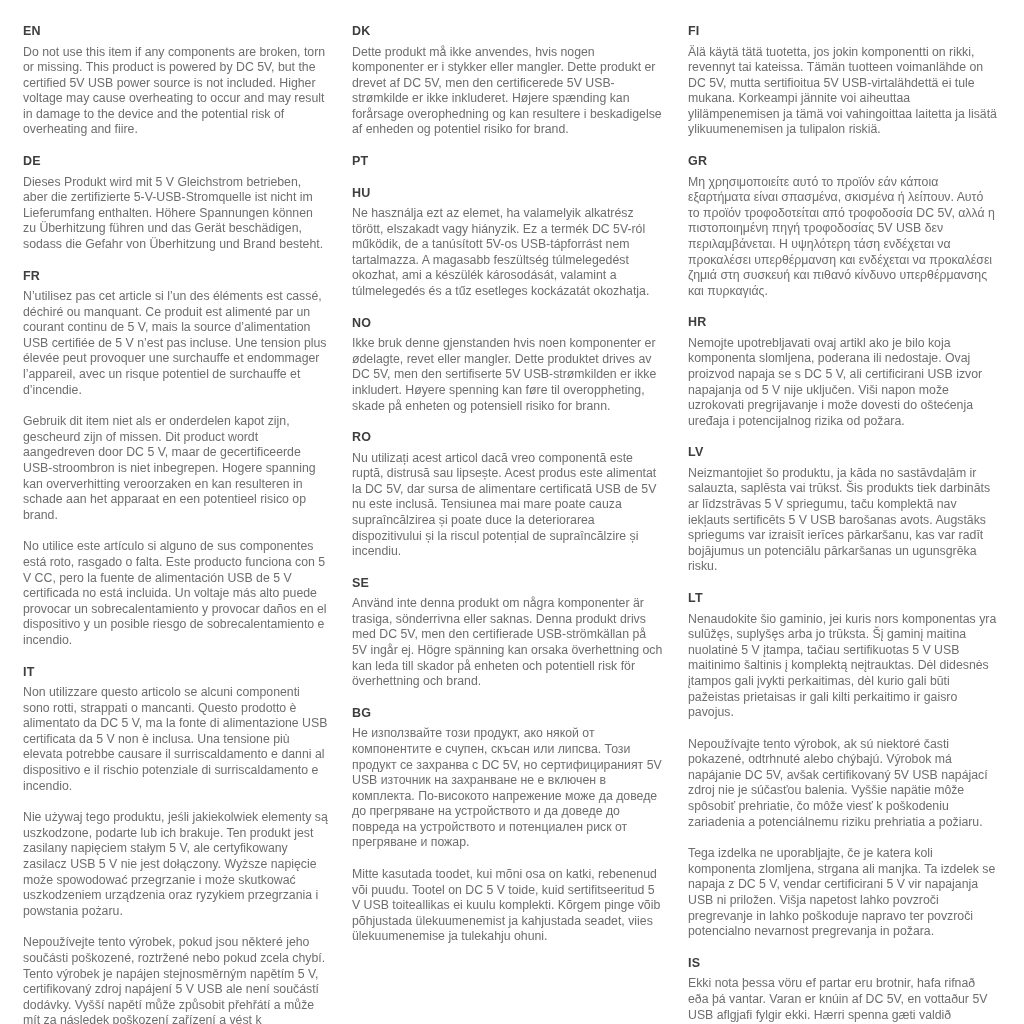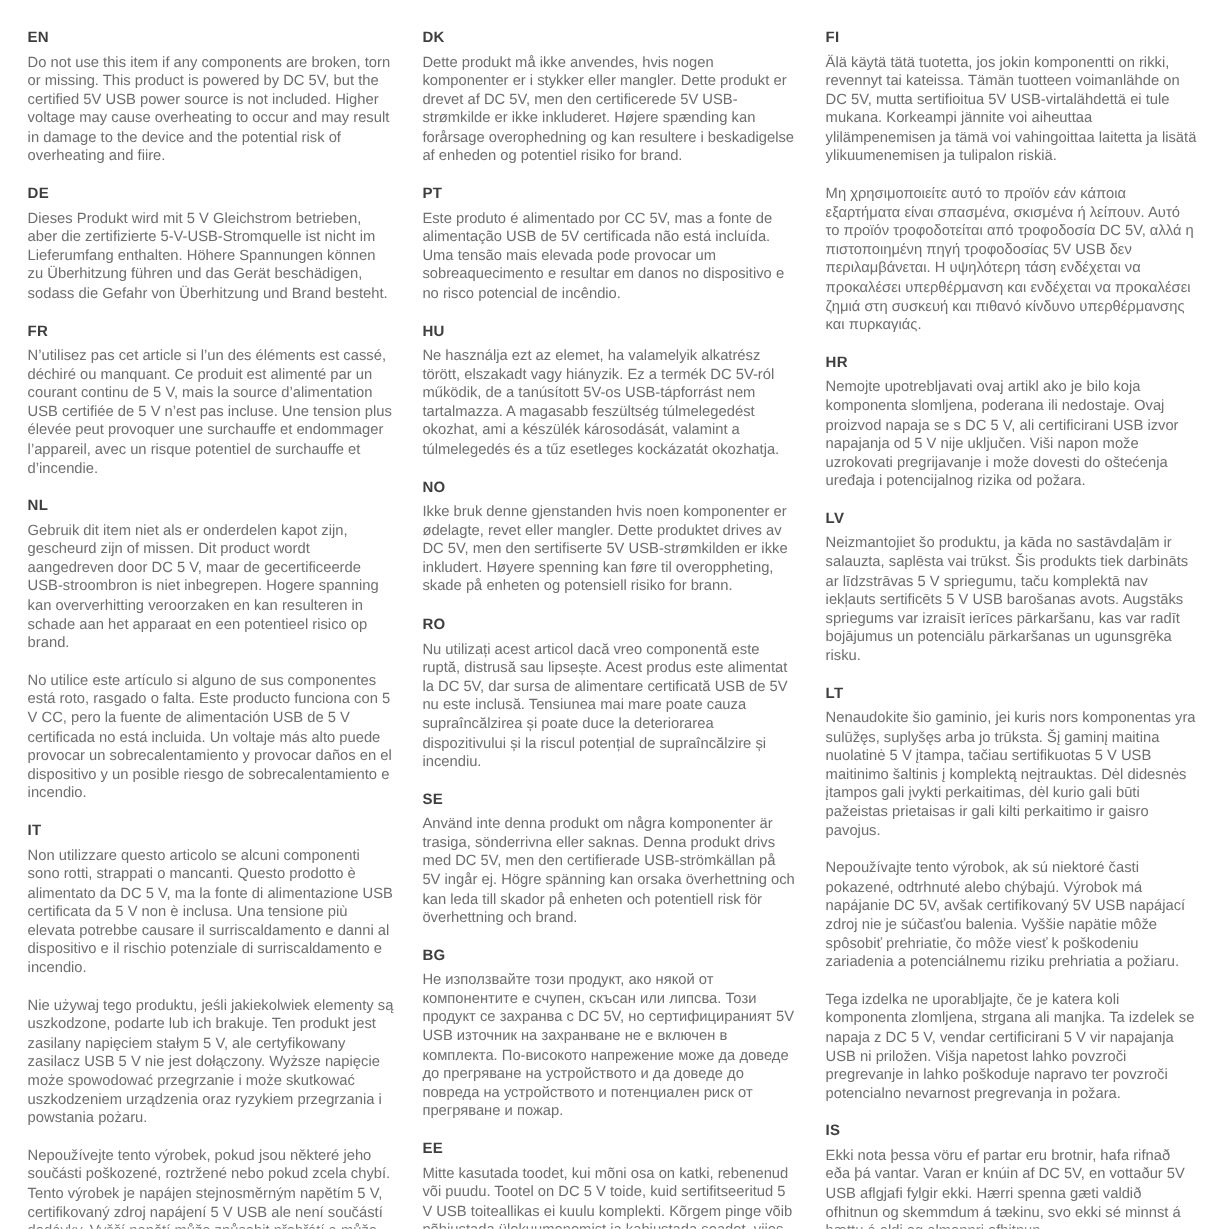--- a/index.html
+++ b/index.html
@@ -49,21 +49,20 @@
     </section>
     <section class="lang">
       <h2>DE</h2>
       <p>Dieses Produkt wird mit 5 V Gleichstrom betrieben, aber die zertifizierte 5-V-USB-Stromquelle ist nicht im Lieferumfang enthalten. Höhere Spannungen können zu Überhitzung führen und das Gerät beschädigen, sodass die Gefahr von Überhitzung und Brand besteht.</p>
     </section>
     <section class="lang">
       <h2>FR</h2>
       <p>N’utilisez pas cet article si l’un des éléments est cassé, déchiré ou manquant. Ce produit est alimenté par un courant continu de 5 V, mais la source d’alimentation USB certifiée de 5 V n’est pas incluse. Une tension plus élevée peut provoquer une surchauffe et endommager l’appareil, avec un risque potentiel de surchauffe et d’incendie.</p>
     </section>
     <section class="lang">
-      <h2>NL</h2>
       <p>Gebruik dit item niet als er onderdelen kapot zijn, gescheurd zijn of missen. Dit product wordt aangedreven door DC 5 V, maar de gecertificeerde USB-stroombron is niet inbegrepen. Hogere spanning kan oververhitting veroorzaken en kan resulteren in schade aan het apparaat en een potentieel risico op brand.</p>
     </section>
     <section class="lang">
       <p>No utilice este artículo si alguno de sus componentes está roto, rasgado o falta. Este producto funciona con 5 V CC, pero la fuente de alimentación USB de 5 V certificada no está incluida. Un voltaje más alto puede provocar un sobrecalentamiento y provocar daños en el dispositivo y un posible riesgo de sobrecalentamiento e incendio.</p>
     </section>
     <section class="lang">
       <h2>IT</h2>
       <p>Non utilizzare questo articolo se alcuni componenti sono rotti, strappati o mancanti. Questo prodotto è alimentato da DC 5 V, ma la fonte di alimentazione USB certificata da 5 V non è inclusa. Una tensione più elevata potrebbe causare il surriscaldamento e danni al dispositivo e il rischio potenziale di surriscaldamento e incendio.</p>
     </section>
     <section class="lang">
@@ -74,21 +73,20 @@
     </section>
   </div>
 
   <div class="col">
     <section class="lang">
       <h2>DK</h2>
       <p>Dette produkt må ikke anvendes, hvis nogen komponenter er i stykker eller mangler. Dette produkt er drevet af DC 5V, men den certificerede 5V USB-strømkilde er ikke inkluderet. Højere spænding kan forårsage overophedning og kan resultere i beskadigelse af enheden og potentiel risiko for brand.</p>
     </section>
     <section class="lang">
       <h2>PT</h2>
-      <p>Este produto é alimentado por CC 5V, mas a fonte de alimentação USB de 5V certificada não está incluída. Uma tensão mais elevada pode provocar um sobreaquecimento e resultar em danos no dispositivo e no risco potencial de incêndio.</p>
     </section>
     <section class="lang">
       <h2>HU</h2>
       <p>Ne használja ezt az elemet, ha valamelyik alkatrész törött, elszakadt vagy hiányzik. Ez a termék DC 5V-ról működik, de a tanúsított 5V-os USB-tápforrást nem tartalmazza. A magasabb feszültség túlmelegedést okozhat, ami a készülék károsodását, valamint a túlmelegedés és a tűz esetleges kockázatát okozhatja.</p>
     </section>
     <section class="lang">
       <h2>NO</h2>
       <p>Ikke bruk denne gjenstanden hvis noen komponenter er ødelagte, revet eller mangler. Dette produktet drives av DC 5V, men den sertifiserte 5V USB-strømkilden er ikke inkludert. Høyere spenning kan føre til overoppheting, skade på enheten og potensiell risiko for brann.</p>
     </section>
     <section class="lang">
@@ -97,31 +95,31 @@
     </section>
     <section class="lang">
       <h2>SE</h2>
       <p>Använd inte denna produkt om några komponenter är trasiga, sönderrivna eller saknas. Denna produkt drivs med DC 5V, men den certifierade USB-strömkällan på 5V ingår ej. Högre spänning kan orsaka överhettning och kan leda till skador på enheten och potentiell risk för överhettning och brand.</p>
     </section>
     <section class="lang">
       <h2>BG</h2>
       <p>Не използвайте този продукт, ако някой от компонентите е счупен, скъсан или липсва. Този продукт се захранва с DC 5V, но сертифицираният 5V USB източник на захранване не е включен в комплекта. По-високото напрежение може да доведе до прегряване на устройството и да доведе до повреда на устройството и потенциален риск от прегряване и пожар.</p>
     </section>
     <section class="lang">
-      <h2>EE</h2>
       <p>Mitte kasutada toodet, kui mõni osa on katki, rebenenud või puudu. Tootel on DC 5 V toide, kuid sertifitseeritud 5 V USB toiteallikas ei kuulu komplekti. Kõrgem pinge võib põhjustada ülekuumenemist ja kahjustada seadet, viies ülekuumenemise ja tulekahju ohuni.</p>
     </section>
   </div>
 
   <div class="col">
     <section class="lang">
       <h2>FI</h2>
       <p>Älä käytä tätä tuotetta, jos jokin komponentti on rikki, revennyt tai kateissa. Tämän tuotteen voimanlähde on DC 5V, mutta sertifioitua 5V USB-virtalähdettä ei tule mukana. Korkeampi jännite voi aiheuttaa ylilämpenemisen ja tämä voi vahingoittaa laitetta ja lisätä ylikuumenemisen ja tulipalon riskiä.</p>
     </section>
     <section class="lang">
+      <h2>GR</h2>
       <p>Μη χρησιμοποιείτε αυτό το προϊόν εάν κάποια εξαρτήματα είναι σπασμένα, σκισμένα ή λείπουν. Αυτό το προϊόν τροφοδοτείται από τροφοδοσία DC 5V, αλλά η πιστοποιημένη πηγή τροφοδοσίας 5V USB δεν περιλαμβάνεται. Η υψηλότερη τάση ενδέχεται να προκαλέσει υπερθέρμανση και ενδέχεται να προκαλέσει ζημιά στη συσκευή και πιθανό κίνδυνο υπερθέρμανσης και πυρκαγιάς.</p>
     </section>
     <section class="lang">
       <h2>HR</h2>
       <p>Nemojte upotrebljavati ovaj artikl ako je bilo koja komponenta slomljena, poderana ili nedostaje. Ovaj proizvod napaja se s DC 5 V, ali certificirani USB izvor napajanja od 5 V nije uključen. Viši napon može uzrokovati pregrijavanje i može dovesti do oštećenja uređaja i potencijalnog rizika od požara.</p>
     </section>
     <section class="lang">
       <h2>LV</h2>
       <p>Neizmantojiet šo produktu, ja kāda no sastāvdaļām ir salauzta, saplēsta vai trūkst. Šis produkts tiek darbināts ar līdzstrāvas 5 V spriegumu, taču komplektā nav iekļauts sertificēts 5 V USB barošanas avots. Augstāks spriegums var izraisīt ierīces pārkaršanu, kas var radīt bojājumus un potenciālu pārkaršanas un ugunsgrēka risku.</p>
     </section>

